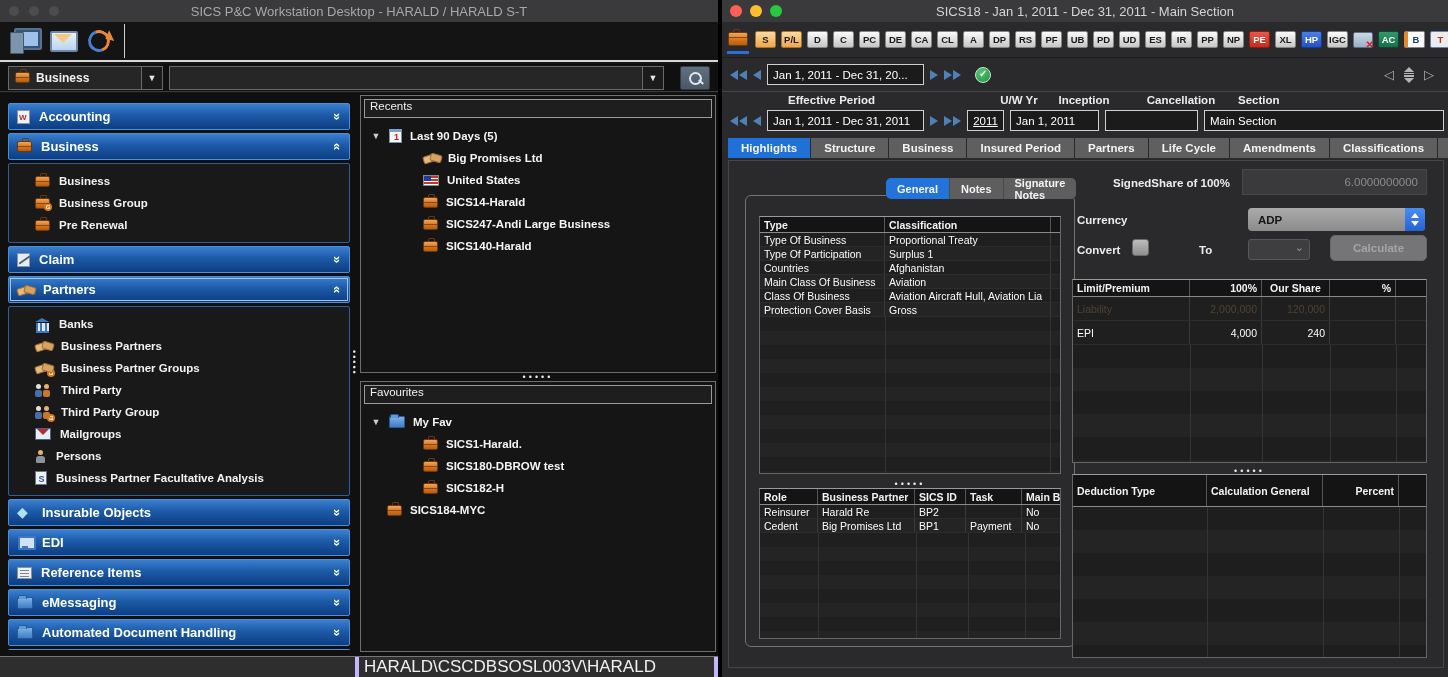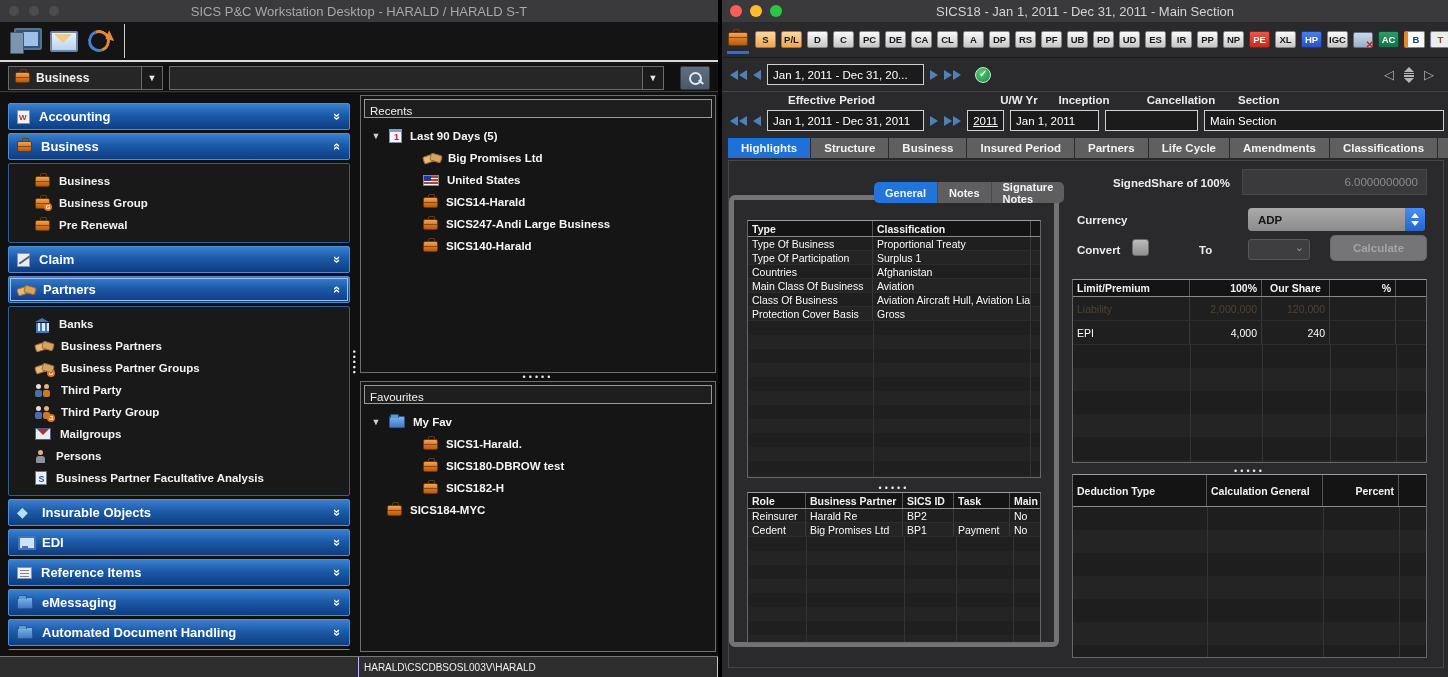--- a/index.html
+++ b/index.html
@@ -88,32 +88,32 @@
   .ic-cal::after { content:"1"; position:absolute; left:4px; top:0px; font-size:9px; font-weight:bold; color:#c42020; }
   .ic-flag { width:16px; height:11px; background:repeating-linear-gradient(180deg,#c0392b 0 1.6px,#fff 1.6px 3.2px); border:1px solid #888; }
   .ic-flag::before { content:""; position:absolute; left:0; top:0; width:7px; height:5px; background:#26389c; }
   .badge-g { position:absolute; right:-3px; bottom:-3px; width:8px; height:8px; border-radius:50%; background:#e07818; color:#fff; font-size:6px; font-weight:bold; display:flex; align-items:center; justify-content:center; }
 
   
   .panels { position:absolute; left:360px; right:2px; top:2px; bottom:4px; }
   .panel { position:absolute; left:0; right:0; background:#151515; border:1px solid #6e6e6e; }
   .panel.recents { top:0; height:278px; }
   .panel.favs { top:286px; bottom:0; }
-  .panel-header { margin:3px; height:19px; border:1px solid #9a9a9a; background:#1e1e1e; display:flex; align-items:flex-end; padding:0 5px; color:#f0f0f0; font-size:11.5px; }
+  .panel-header { margin:3px; height:19px; border:1px solid #9a9a9a; background:#1e1e1e; display:flex; align-items:flex-start; padding:0 5px; color:#f0f0f0; font-size:11.5px; }
   .tree { padding:4px 0; }
   .trow { height:22px; display:flex; align-items:center; gap:8px; color:#f5f5f5; font-size:11.5px; font-weight:bold; }
   .trow .tri { color:#cfcfcf; font-size:9px; width:10px; text-align:center; }
   .trow.lvl1 { padding-left:10px; }
   .trow.lvl2 { padding-left:62px; }
   .trow.lvl1b { padding-left:26px; }
   .split-dots-h { position:absolute; left:50%; transform:translateX(-50%); color:#e8e8e8; font-size:9px; letter-spacing:3px; }
   .split-dots-v { position:absolute; color:#e8e8e8; font-size:9px; line-height:4.5px; writing-mode:vertical-rl; letter-spacing:2px; }
 
   .lw-status { position:absolute; left:0; right:0; bottom:0; height:21px; background:#2e2e2e; border-top:1px solid #777; display:flex; }
-  .lw-status .cell { border-right:1px solid #c4b5fd; height:100%; display:flex; align-items:center; padding:0 5px; color:#f0f0f0; font-size:10px;text-align:right; }
+  .lw-status .cell { border-right:4px solid #c4b5fd; height:100%; display:flex; align-items:center; padding:0 5px; color:#f0f0f0; font-size:17px;text-align:right; }
   .lw-status .c1 { width:359px; }
   .lw-status .c2 { flex:1; }
   .acc-partial { height:6px; border:1px solid #4d8fd6; border-bottom:none; border-radius:2px 2px 0 0; background:linear-gradient(180deg,#3a7fd0,#2a66b4); }
 
   
   #rw { left:722px; width:726px; background:#2a2a2c; }
   #rw .title-text { color:#d4d4d8; }
   .dot.red{background:#ff5f57;} .dot.yel{background:#febc2e;} .dot.grn{background:#28c840;}
   .rw-toolbar { position:absolute; top:22px; left:0; right:0; height:36px; border-bottom:1px solid #1d1d1d; display:flex; align-items:center; gap:5px; padding:0 6px; }
   .tbico { height:17px; min-width:21px; padding:0 2px; display:flex; align-items:center; justify-content:center; font-size:9.5px; font-weight:bold; color:#1a1a1a; background:linear-gradient(#fbfbfb,#c6c6c6); border:1px solid #858585; border-radius:2px; }
@@ -148,21 +148,21 @@
   .flabels { position:absolute; top:2px; left:8px; right:4px; display:flex; align-items:center; }
   .flabels span { color:#ececec; font-size:11.5px; font-weight:bold; text-align:center; }
   .fvals { position:absolute; top:18px; left:8px; right:4px; display:flex; align-items:center; gap:6px; }
 
   .rw-tabs { position:absolute; top:138px; left:0; right:0; height:20px; display:flex; overflow:hidden; padding-left:6px; }
   .rtab { background:#5f5f5f; color:#f4f4f4; font-size:11.5px; font-weight:bold; display:flex; align-items:center; justify-content:center; padding:0 13px; border-right:1px solid #2a2a2c; white-space:nowrap; }
   .rtab.active { background:#1f71d8; }
 
   .content-frame { position:absolute; top:160px; left:6px; right:4px; bottom:9px; border:1px solid #464646; background:#2a2a2c; }
 
-  .groupbox { position:absolute; left:0; top:34px; width:330px; height:452px; border:5px solid #737373; border-radius:6px; }
+  .groupbox { position:absolute; left:16px; top:34px; width:330px; height:452px; border:1px solid #737373; border-radius:6px; }
   .subtabs { position:absolute; left:140px; top:-18px; height:21px; display:flex; border-radius:5px; overflow:hidden; }
   .stab { background:#5e5e5e; color:#f4f4f4; font-size:11px; font-weight:bold; display:flex; align-items:center; padding:0 11px; border-right:1px solid #4a4a4a; }
   .stab.active { background:#2273da; }
   .stab:last-child { border-right:none; }
 
   .tbl { position:absolute; background:#1f1f1f; border:1px solid #666; border-top-color:#9a9a9a; display:flex; flex-direction:column; }
   .tbl .hdr { display:flex; background:#141414; border-bottom:1px solid #8a8a8a; flex:none; }
   .tbl .hc { color:#f2f2f2; font-size:10.5px; font-weight:bold; padding:0 4px; border-right:1px solid #555; display:flex; align-items:center; overflow:hidden; white-space:nowrap; }
   .tbl .row { display:flex; flex:none; border-bottom:1px solid #2c2c2c; }
   .tbl .dc { color:#fbfbfb; font-size:10.5px; font-weight:normal; padding:0 4px; border-right:1px solid #3a3a3a; display:flex; align-items:center; overflow:hidden; white-space:nowrap; }

